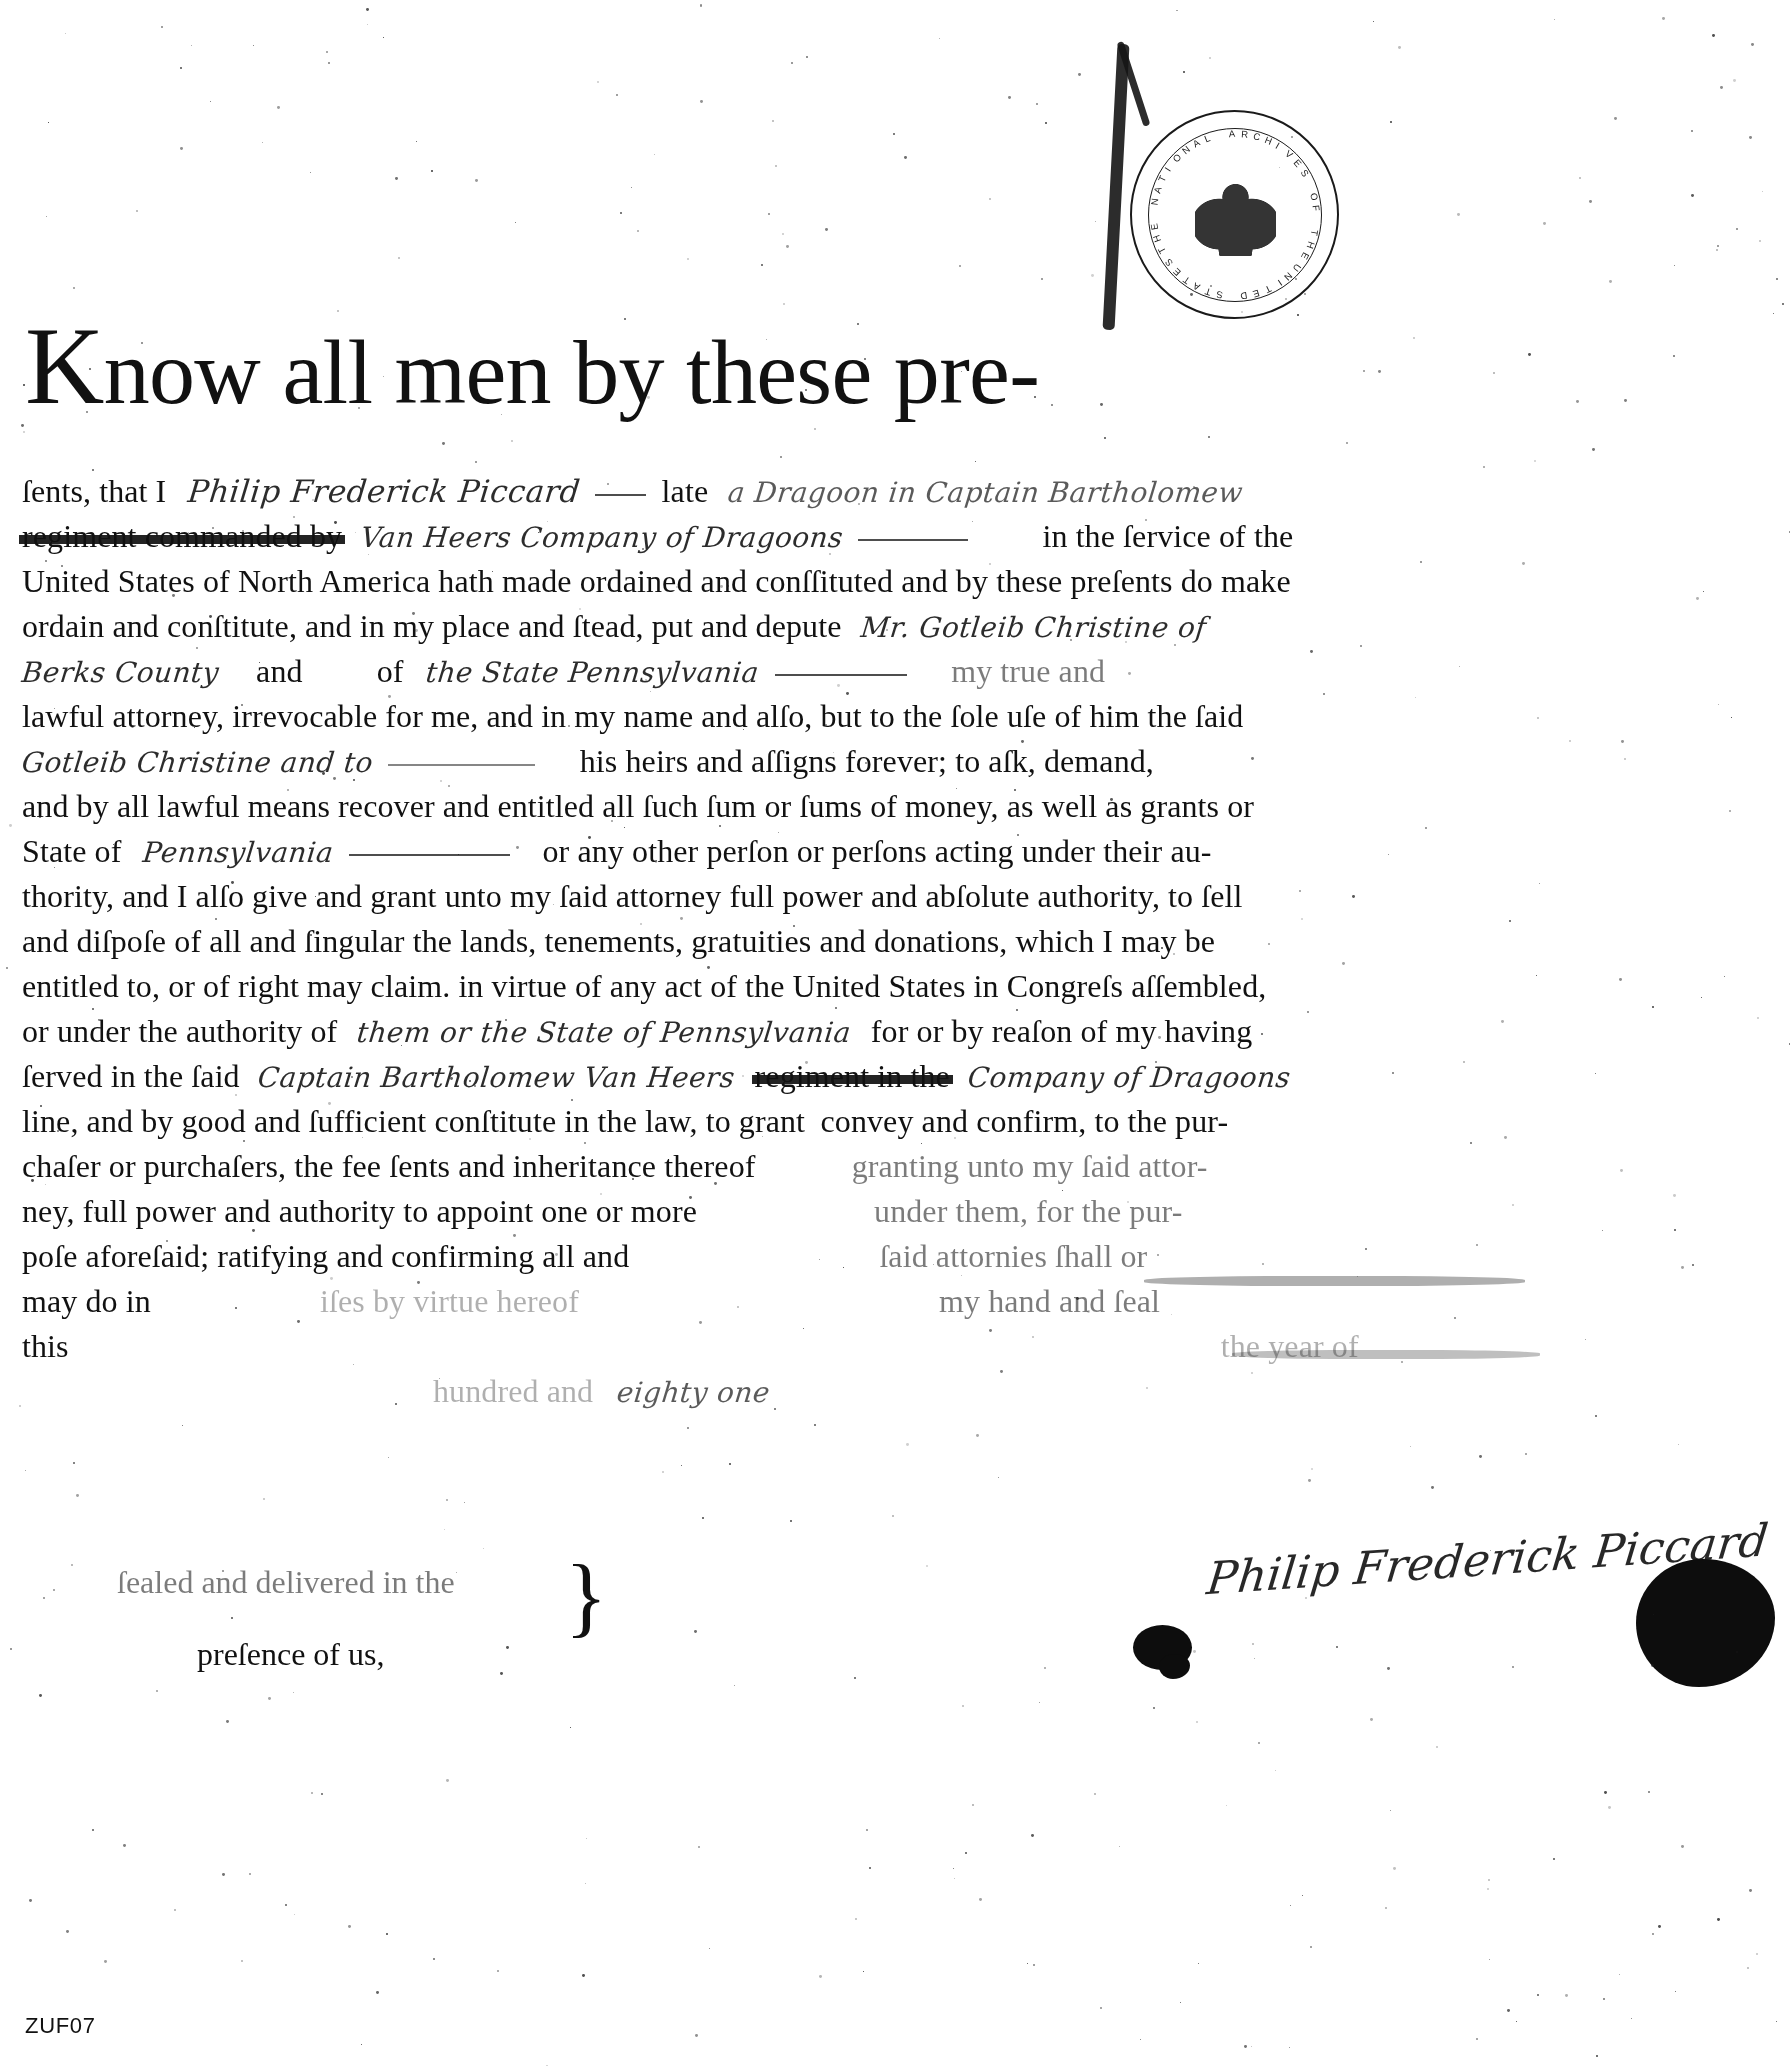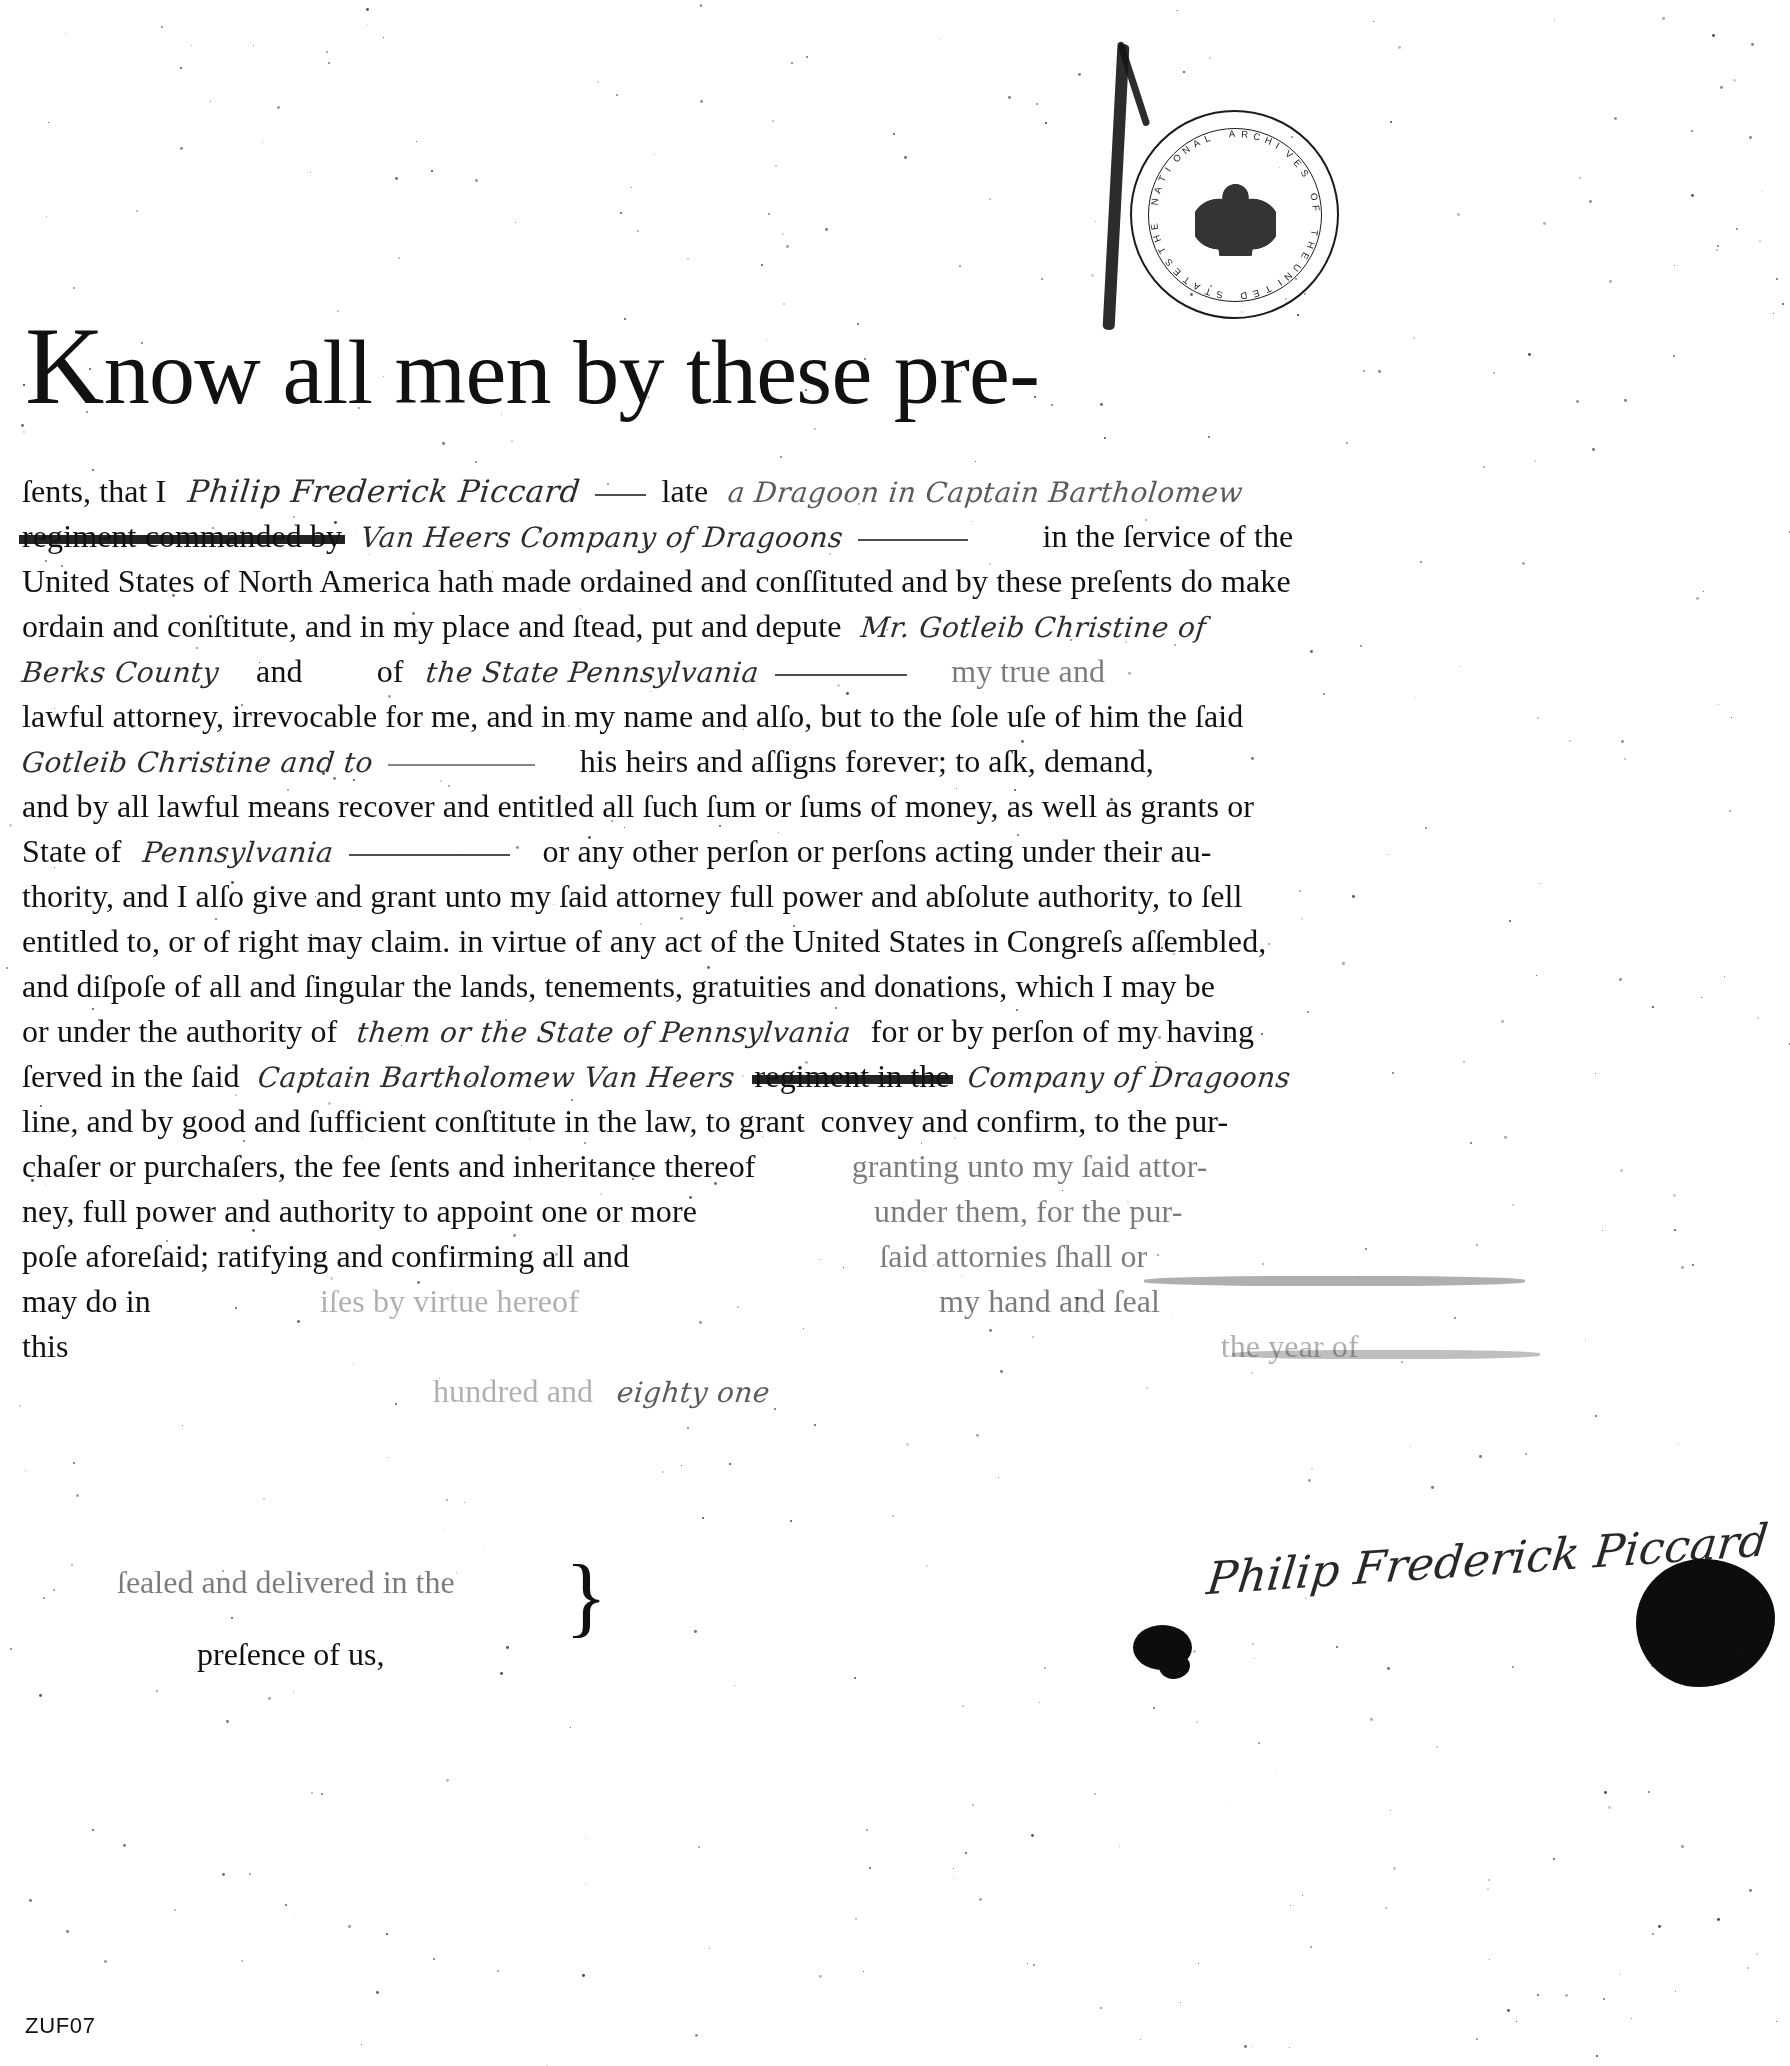--- a/index.html
+++ b/index.html
@@ -337,31 +337,31 @@
       <span class="hand md" style="margin-left:13.2px">Pennsylvania</span>
       <span class="ruleline" style="width:161px"></span>
       <span class="seg" style="margin-left:17.6px">or any other perſon or perſons acting under their au-</span>
     </div>
 
     <div class="pline">
       <span class="seg">thority, and I alſo give and grant unto my ſaid attorney full power and abſolute authority, to ſell</span>
     </div>
 
     <div class="pline">
+      <span class="seg">and diſpoſe of all and ſingular the lands, tenements, gratuities and donations, which I may be</span>
+    </div>
+
+    <div class="pline">
       <span class="seg">entitled to, or of right may claim. in virtue of any act of the United States in Congreſs aſſembled,</span>
-    </div>
-
-    <div class="pline">
-      <span class="seg">and diſpoſe of all and ſingular the lands, tenements, gratuities and donations, which I may be</span>
     </div>
 
     <div class="pline">
       <span class="seg">or under the authority of</span>
       <span class="hand md" style="margin-left:11.7px">them or the State of Pennsylvania</span>
-      <span class="seg" style="margin-left:11.7px">for or by perſon of my having</span>
+      <span class="seg" style="margin-left:11.7px">for or by reaſon of my having</span>
     </div>
 
     <div class="pline">
       <span class="seg">ſerved in the ſaid</span>
       <span class="hand md" style="margin-left:10.3px">Captain Bartholomew Van Heers</span>
       <span class="strikeout" style="margin-left:11.7px">regiment in the</span>
       <span class="hand md" style="margin-left:10.3px">Company of Dragoons</span>
     </div>
 
     <div class="pline">

